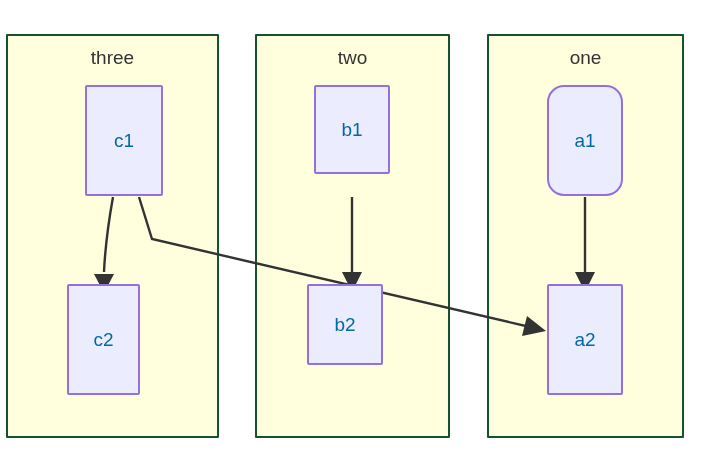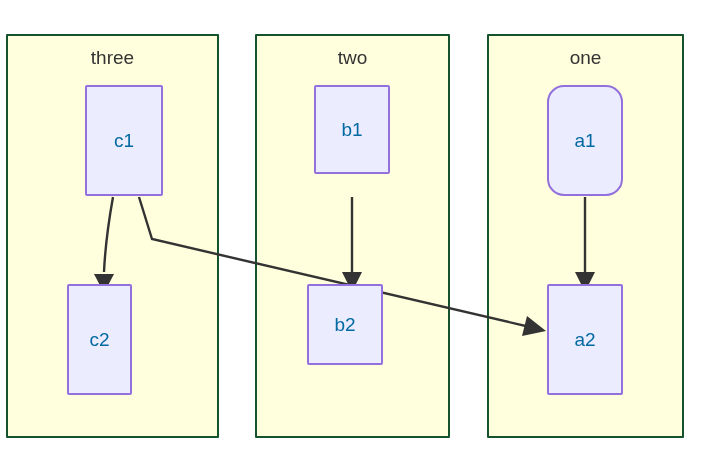--- a/index.html
+++ b/index.html
@@ -106,21 +106,21 @@
     </g>
     <g>
       <path class="edge-path" d="M 139 197 L 152 239 L 530 327"></path>
     </g>
   </svg>
 
   <div class="node" style="left:85px; top:85px; width:78px; height:111px;">
     <span>c1</span>
   </div>
 
-  <div class="node" style="left:67px; top:284px; width:65px; height:111px;">
+  <div class="node" style="left:67px; top:284px; width:73px; height:111px;">
     <span>c2</span>
   </div>
 
   <div class="node" style="left:314px; top:85px; width:76px; height:89px;">
     <span>b1</span>
   </div>
 
   <div class="node" style="left:307px; top:284px; width:76px; height:81px;">
     <span>b2</span>
   </div>

